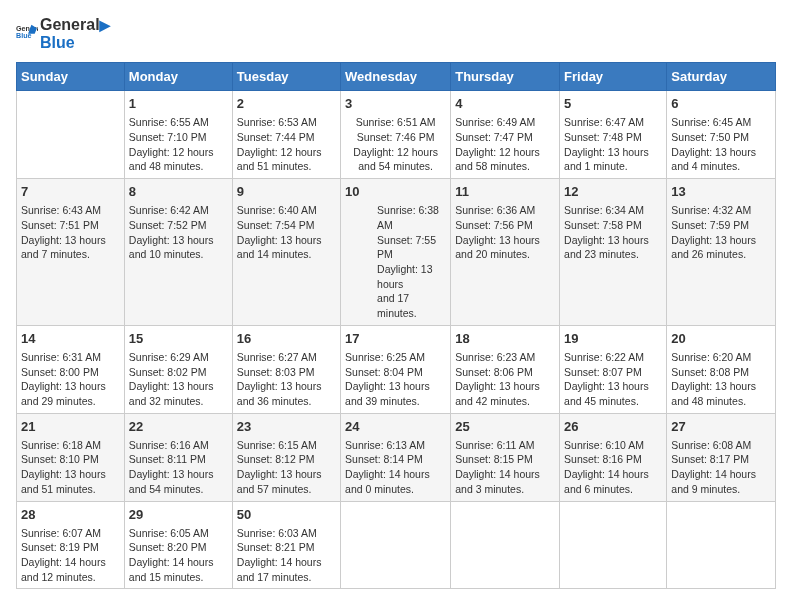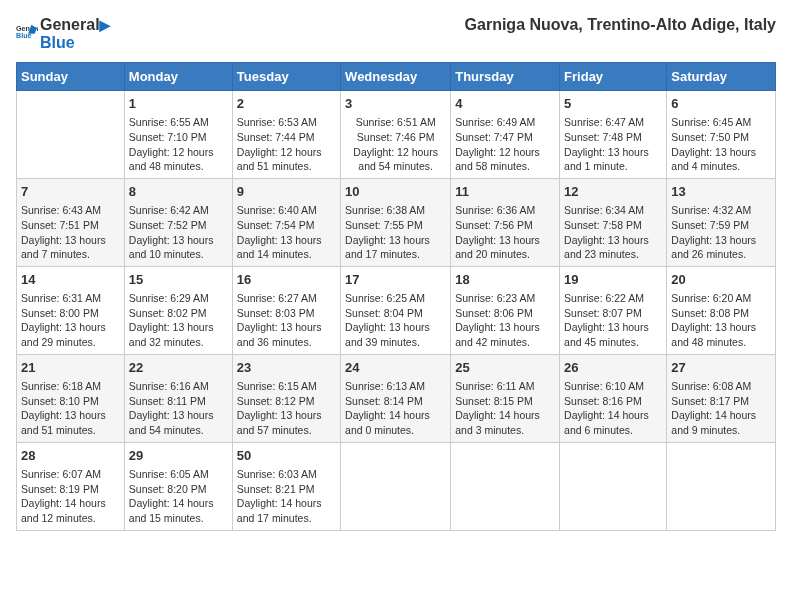--- a/index.html
+++ b/index.html
@@ -95,21 +95,20 @@
       </svg>
     </span>
     <div>
       <div style="font-size:16px;font-weight:bold;color:#333;">
         <span style="color:#333;">General</span><span style="color:#1a6fc4; font-size:14px;">▶</span>
       </div>
       <div style="font-size:16px;font-weight:bold;color:#1a6fc4;">Blue</div>
     </div>
   </div>
   <div class="title-area">
-    <div class="subtitle">Garniga Nuova, Trentino-Alto Adige, Italy</div>
   </div>
 </div>
 
 <table>
   <thead>
     <tr id="header-row">
         <th>Sunday</th>
         <th>Monday</th>
         <th>Tuesday</th>
         <th>Wednesday</th>
@@ -181,21 +180,21 @@
         </td>
         <td>
           <span class="day-number">9</span>
           <div class="cell-content" style="white-space: pre-line;">Sunrise: 6:40 AM
 Sunset: 7:54 PM
 Daylight: 13 hours
 and 14 minutes.</div>
         </td>
         <td>
           <span class="day-number">10</span>
-          <div class="cell-content" style="white-space: pre-line;">Sunrise: 6:38 AM
+          <div class="cell-content" style="white-space: pre-line; margin-left: 32px;">Sunrise: 6:38 AM
 Sunset: 7:55 PM
 Daylight: 13 hours
 and 17 minutes.</div>
         </td>
         <td>
           <span class="day-number">11</span>
           <div class="cell-content" style="white-space: pre-line;">Sunrise: 6:36 AM
 Sunset: 7:56 PM
 Daylight: 13 hours
 and 20 minutes.</div>

